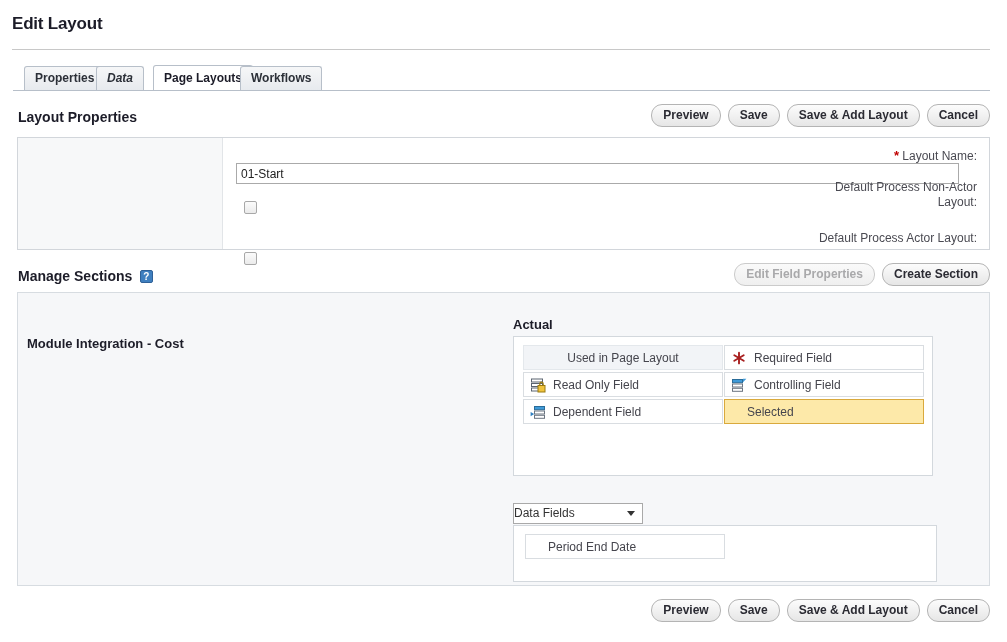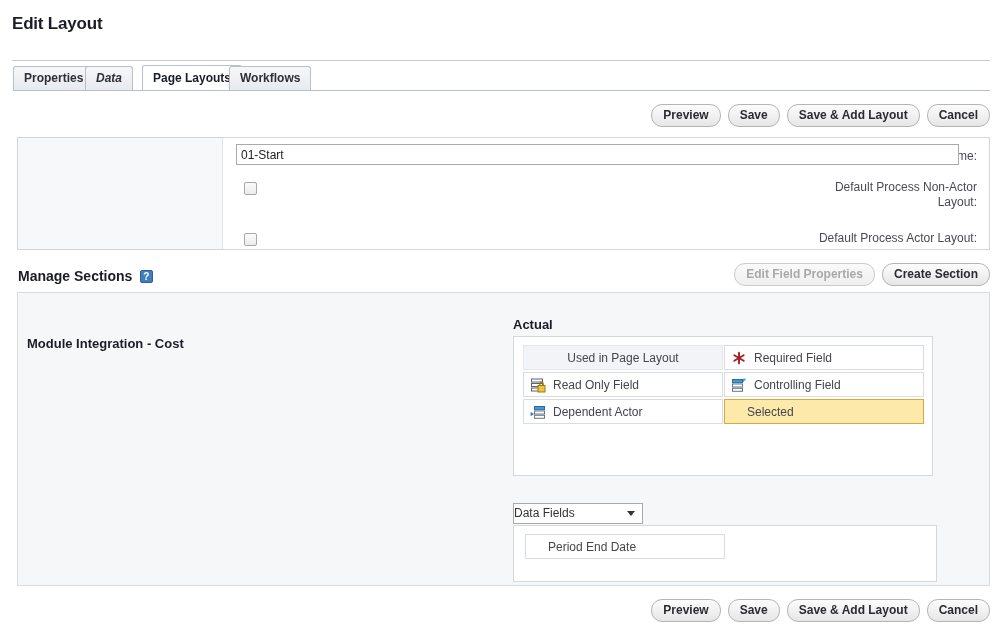--- a/index.html
+++ b/index.html
@@ -22,21 +22,21 @@
     position: absolute;
     left: 12px;
     top: 14px;
     width: 978px;
   }
   .page-title {
     font-size: 17px;
     font-weight: bold;
     color: #1c1c28;
     letter-spacing: -0.2px;
-    padding-bottom: 26px;
+    padding-bottom: 15px;
     border-bottom: 1px solid #c8c8c8;
   }
 
   
   .tabbar {
     position: absolute;
     left: 13px;
     top: 66px;
     width: 977px;
     height: 25px;
@@ -51,20 +51,21 @@
     padding: 0 10px;
     font-size: 12px;
     font-weight: bold;
     color: #2c3038;
     background: linear-gradient(#f6f7f8, #e7eaee);
     border: 1px solid #b7bfc9;
     border-bottom: none;
     border-radius: 3px 3px 0 0;
     box-sizing: border-box;
     white-space: nowrap;
+    margin-left: 11px;
   }
   .tab.active {
     background: #ffffff;
     height: 25px;
     line-height: 24px;
     color: #1c1c28;
   }
 
   
   .sec-head {
@@ -154,21 +155,21 @@
     text-align: right;
     font-size: 12px;
     color: #4a4a52;
     line-height: 15px;
   }
   .req-star {
     color: #c00000;
     font-weight: bold;
     font-size: 13px;
   }
-  .prop-field { position: absolute; }
+  .prop-field { position: absolute; margin-top: 19px; }
   .text-input {
     width: 723px;
     height: 21px;
     padding: 0 4px;
     font-family: "Liberation Sans", sans-serif;
     font-size: 12px;
     color: #222222;
     border: 1px solid #aaaaaa;
     background: #ffffff;
     box-sizing: border-box;
@@ -369,20 +370,21 @@
 </div>
 
 <div class="tabbar">
   <div class="tab" style="left:0px;">Properties</div>
   <div class="tab" style="left:72px;font-style:italic;">Data</div>
   <div class="tab active" style="left:129px;">Page Layouts</div>
   <div class="tab" style="left:216px;">Workflows</div>
 </div>
 
 <div class="sec-head" style="top:104px;">
+  <span class="sec-title">Layout Properties</span>
   <div class="btn-row">
     <button class="btn">Preview</button>
     <button class="btn">Save</button>
     <button class="btn">Save &amp; Add Layout</button>
     <button class="btn">Cancel</button>
   </div>
 </div>
 
 <div class="props-box">
   <div class="props-labelcol"></div>
@@ -477,21 +479,21 @@
       <div class="lg-cell">
         <div class="lg-item">
           <span class="lg-icon">
             <svg viewBox="0 0 16 16" width="16" height="16">
               <rect x="4.5" y="2.5" width="10" height="3.2" fill="#3f9ad8" stroke="#2a6c99" stroke-width="1"></rect>
               <rect x="4.5" y="7" width="10" height="3" fill="#ffffff" stroke="#6b7480" stroke-width="1"></rect>
               <rect x="4.5" y="11.3" width="10" height="3" fill="#ffffff" stroke="#6b7480" stroke-width="1"></rect>
               <path d="M0.6 8.0 L4.2 10.1 L0.6 12.2 Z" fill="#2f7fc0"></path>
             </svg>
           </span>
-          <span class="lg-text">Dependent Actor</span>
+          <span class="lg-text">Dependent Field</span>
         </div>
       </div>
 
       <div class="lg-cell">
         <div class="lg-item selected">
           <span class="lg-text">Selected</span>
         </div>
       </div>
 
     </div>

